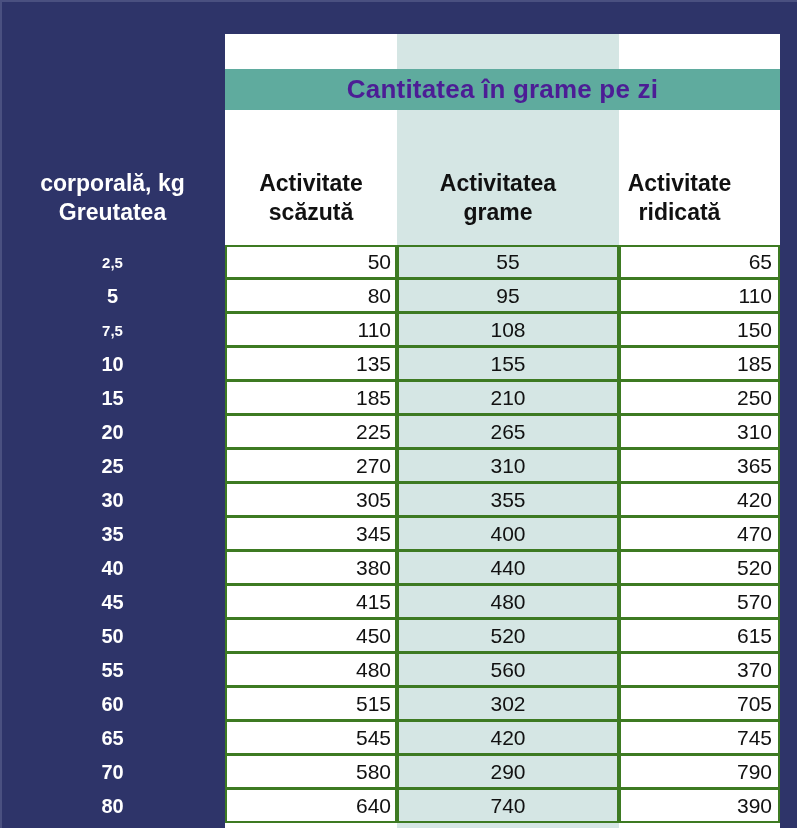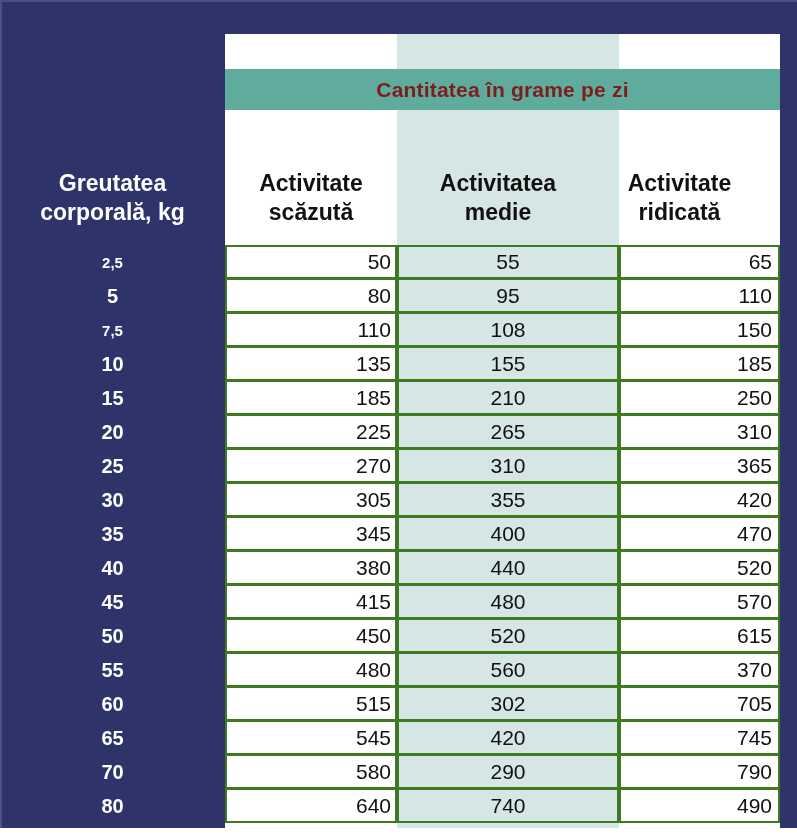--- a/index.html
+++ b/index.html
@@ -61,22 +61,22 @@
     left: 225px;
     top: 69px;
     width: 555px;
     height: 41px;
     background: #5fab9e;
     display: flex;
     align-items: center;
     justify-content: center;
   }
   .title-banner-text {
-    color: #7f1d1d;
-    font-size: 21px;
+    color: #4c1d95;
+    font-size: 26px;
     font-weight: bold;
     letter-spacing: 0.2px;
     white-space: nowrap;
   }
 
   
   .header-row {
     position: absolute;
     left: 0;
     top: 150px;
@@ -174,30 +174,30 @@
   <div class="navy-panel"></div>
   <div class="white-backdrop"></div>
   <div class="middle-band"></div>
 
   <div class="title-banner">
     <span class="title-banner-text">Cantitatea în grame pe zi</span>
   </div>
 
   <div class="header-row">
     <div class="header-cell weight">
+      <span>corporală, kg</span>
       <span>Greutatea</span>
-      <span>corporală, kg</span>
     </div>
     <div class="header-cell col c1">
       <span>Activitate</span>
       <span>scăzută</span>
     </div>
     <div class="header-cell col c2">
       <span>Activitatea</span>
-      <span>medie</span>
+      <span>grame</span>
     </div>
     <div class="header-cell col c3">
       <span>Activitate</span>
       <span>ridicată</span>
     </div>
   </div>
 
   <div class="table-body" id="table-body">
       <div class="data-row">
         <div class="weight-cell small">2,5</div>
@@ -292,17 +292,17 @@
       <div class="data-row">
         <div class="weight-cell">70</div>
         <div class="value-cell v1">580</div>
         <div class="value-cell v2">290</div>
         <div class="value-cell v3">790</div>
       </div>
       <div class="data-row">
         <div class="weight-cell">80</div>
         <div class="value-cell v1">640</div>
         <div class="value-cell v2">740</div>
-        <div class="value-cell v3">490</div>
+        <div class="value-cell v3">390</div>
       </div>
     </div>
 
 </div>
 
 </body></html>

